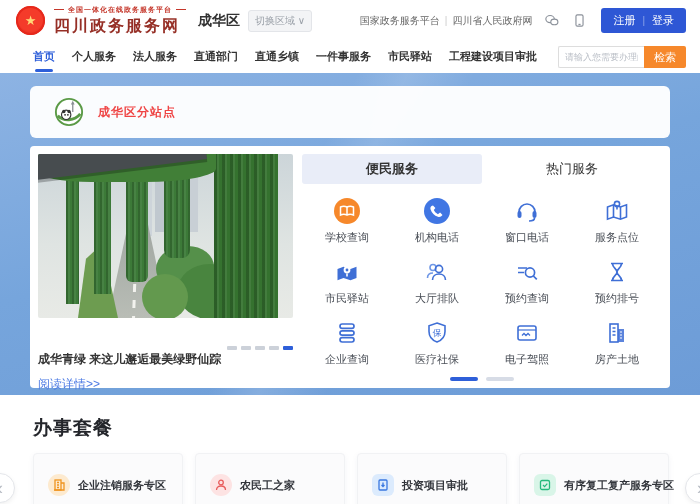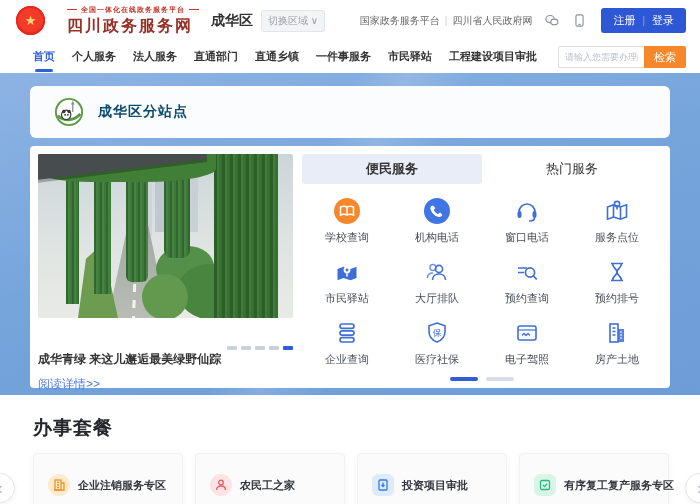--- a/index.html
+++ b/index.html
@@ -3,21 +3,21 @@
 <meta charset="utf-8">
 <style>
   * { margin:0; padding:0; box-sizing:border-box; }
   html,body { background:#e9e9e9; }
   body { font-family:"Liberation Sans","DejaVu Sans",sans-serif; }
   .page { position:relative; width:700px; height:504px; background:#fff; overflow:hidden; margin:0 auto; }
 
   
   .topbar { position:absolute; top:0; left:0; width:700px; height:41px; background:#fff; display:flex; align-items:center; padding:0 14px 0 16px; }
   .emblem { width:29px; height:29px; border-radius:50%; background:radial-gradient(circle at 50% 42%, #f43b2a 0 55%, #cf1f14 100%); display:flex; align-items:center; justify-content:center; color:#ffd978; font-size:13px; line-height:1; flex:0 0 auto; box-shadow:inset 0 0 0 2px #e6281b; }
-  .brandtext { margin-left:22px; }
+  .brandtext { margin-left:9px; }
   .tagline { color:#c5362a; font-size:7px; font-weight:bold; letter-spacing:1px; display:flex; align-items:center; gap:4px; white-space:nowrap; }
   .tagline:before,.tagline:after { content:""; display:block; width:10px; height:1px; background:#c5362a; }
   .sitename { color:#962f26; font-size:16px; font-weight:bold; letter-spacing:2px; margin-top:1px; white-space:nowrap; }
   .district { font-size:14px; font-weight:bold; color:#333; margin-left:12px; white-space:nowrap; }
   .regionbadge { margin-left:8px; background:#f3f4f6; border:1px solid #e3e5e9; color:#9aa0a8; font-size:10px; padding:3px 6px; border-radius:3px; white-space:nowrap; cursor:pointer; }
   .tb-spacer { flex:1; }
   .portal-links { font-size:10px; color:#666; white-space:nowrap; display:flex; gap:5px; align-items:center; }
   .portal-links .plink { cursor:pointer; }
   .pl-div { color:#ccc; }
   .tb-ic { width:17px; height:17px; margin-left:11px; color:#8a9099; cursor:pointer; flex:0 0 auto; }
@@ -36,21 +36,21 @@
   .searchbox input::placeholder { color:#b9bec6; }
   .searchbox button { height:22px; background:#f6882b; color:#fff; border:none; font-size:11px; padding:0 10px; border-radius:0 2px 2px 0; cursor:pointer; white-space:nowrap; }
 
   
   .bluesec { position:absolute; top:73px; left:0; width:700px; height:322px;
     background:linear-gradient(115deg, rgba(255,255,255,0) 42%, rgba(255,255,255,.14) 48%, rgba(255,255,255,0) 56%),
                linear-gradient(165deg,#8db3e3 0%,#76a5dc 45%,#6d9cd7 100%); }
   .bannerbox { position:absolute; top:13px; left:30px; width:640px; height:52px; background:rgba(255,255,255,.96); border-radius:6px; display:flex; align-items:center; padding:0 14px 0 24px; }
   .pandalogo { width:30px; height:30px; flex:0 0 auto; }
   .pandalogo svg { width:100%; height:100%; display:block; }
-  .bannertitle { font-size:14px; font-weight:bold; color:#0c4a6e; margin-left:14px; letter-spacing:1px;text-align:right; }
+  .bannertitle { font-size:12px; font-weight:bold; color:#ef4444; margin-left:14px; letter-spacing:1px;text-align:right; }
 
   .maincard { position:absolute; top:73px; left:30px; width:640px; height:242px; background:#fff; border-radius:4px; padding:8px; }
 
   
   .car-col { position:absolute; left:8px; top:8px; width:255px; }
   .photo { position:relative; width:255px; height:164px; overflow:hidden; border-radius:2px; background:linear-gradient(#ccd5d9 0%,#dfe4e2 55%,#e8eae6 100%); cursor:pointer; }
   .photo div { position:absolute; }
   .bldg { background:#c4ccd3; }
   .b1 { left:98px; top:4px; width:16px; height:78px; background:#cdd4da; }
   .b2 { left:117px; top:14px; width:12px; height:64px; background:#c0c8cf; }

